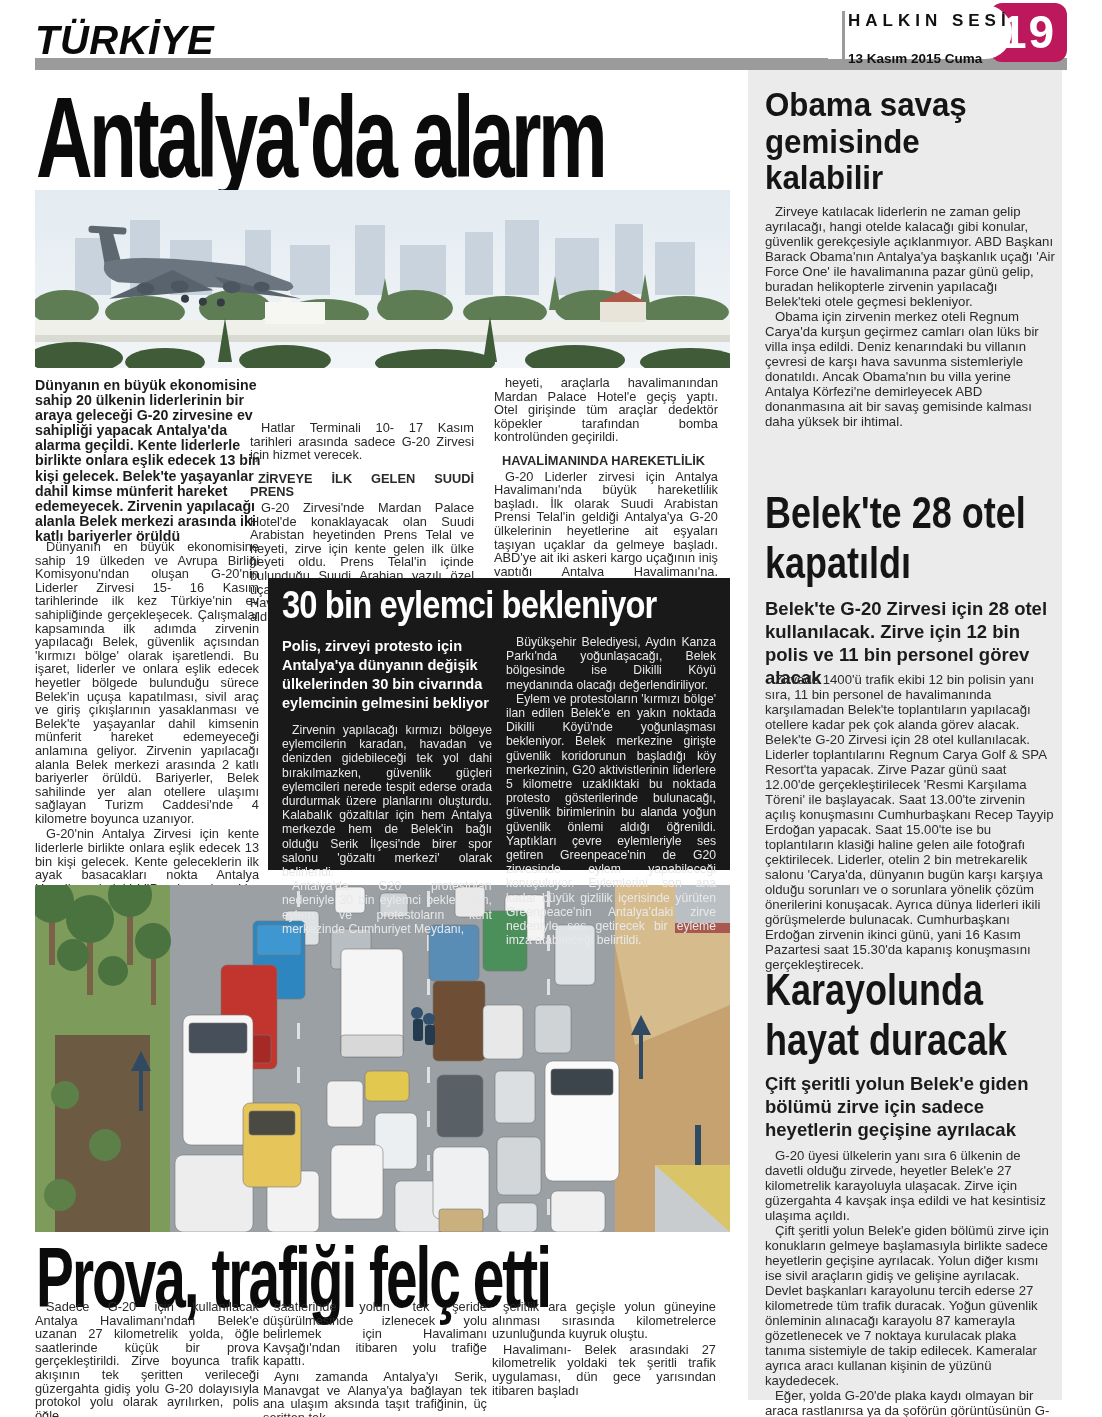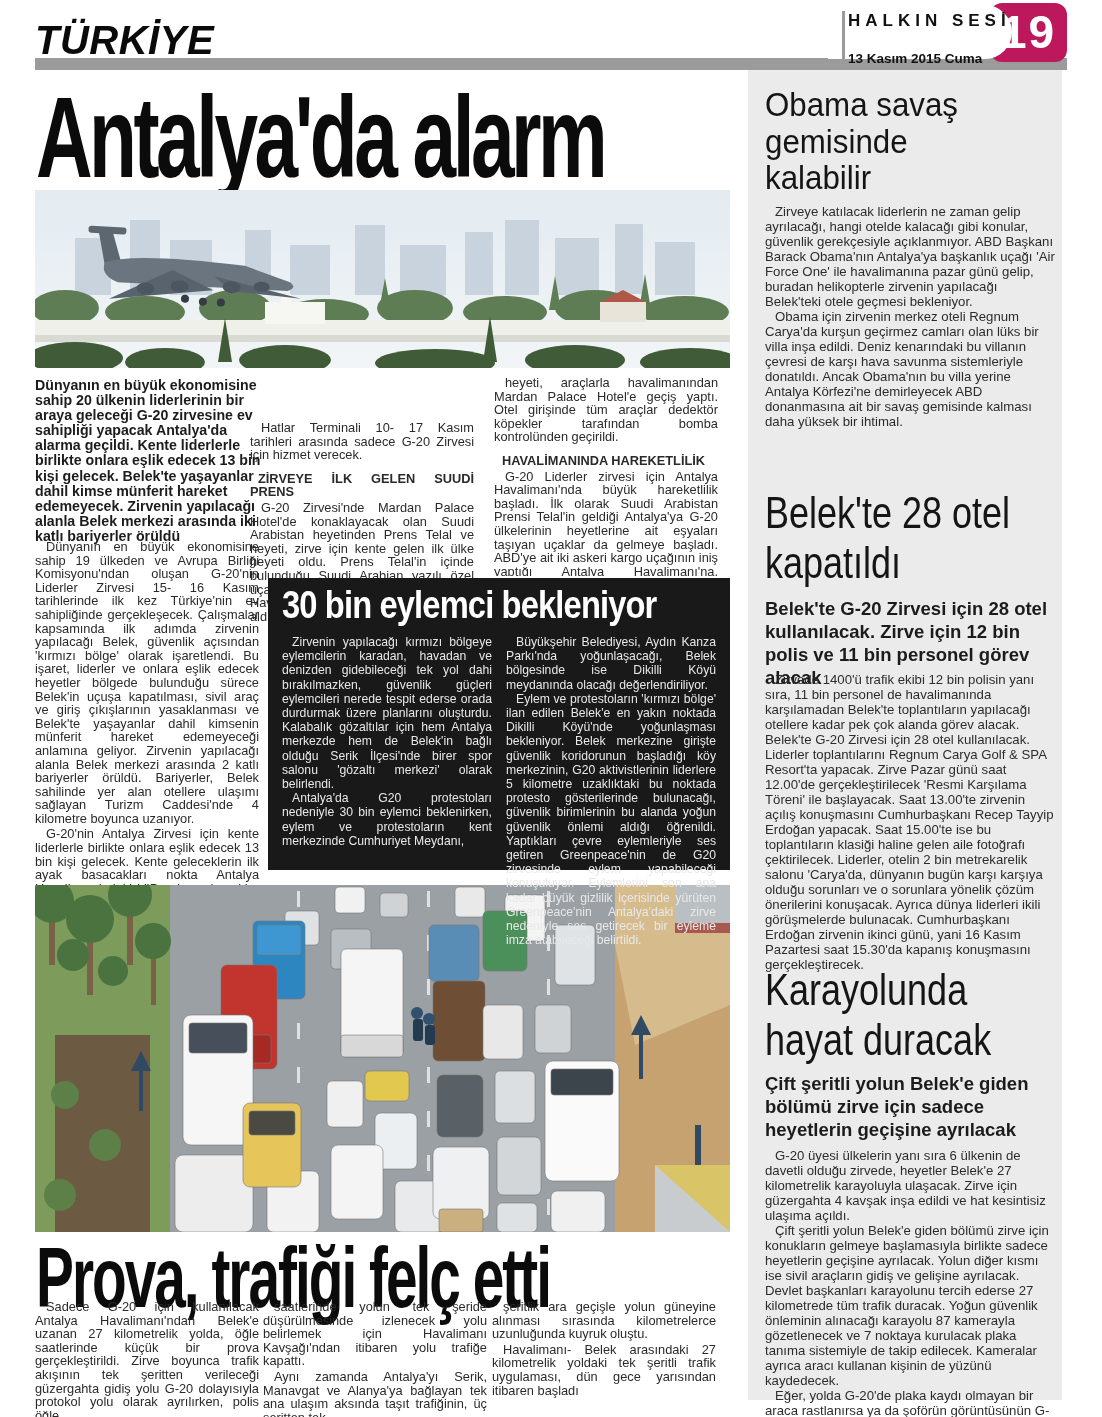--- a/index.html
+++ b/index.html
@@ -41,21 +41,21 @@
   
   #plane-photo{left:35px;top:190px;width:695px;height:178px;}
   #traffic-photo{left:35px;top:885px;width:695px;height:347px;}
   
   #prova-col1{left:35px;top:1300px;}
   #prova-col2{left:263px;top:1300px;}
   #prova-col3{left:492px;top:1300px;}
   
   #sidebar{left:748px;top:70px;width:314px;height:1330px;background:#ebebeb;z-index:0;}
   .side-block{position:absolute;left:17px;width:292px;}
-  .side-head{font-weight:normal;color:#151515;line-height:1.08;}
+  .side-head{font-weight:bold;color:#151515;line-height:1.08;}
   .side-head .ln{white-space:nowrap;transform-origin:left top;display:block;transform:scaleX(.84);}
   #obama-head{top:16px;}  #obama-head .ln{font-size:34px;transform:scaleX(.92);}
   #obama-body{top:134px;}
   .side-body{font-size:13.2px;line-height:15px;color:#2c2c2c;text-align:left;}
   .side-body p{margin:0;text-indent:10px;}
   #belek-head{top:418px;} #belek-head .ln{font-size:45px;transform:scaleX(.80);line-height:1.12;}
   .side-sub{font-weight:bold;font-size:18.5px;line-height:23px;color:#1b1b1b;}
   #belek-sub{top:527px;}
   #belek-body{top:602px;}
   #kara-head{top:895px;} #kara-head .ln{font-size:45px;transform:scaleX(.80);line-height:1.12;}
@@ -165,20 +165,21 @@
     <p class="subhd">HAVALİMANINDA HAREKETLİLİK</p>
     <p>G-20 Liderler zirvesi için Antalya Havalimanı'nda büyük hareketlilik başladı. İlk olarak Suudi Arabistan Prensi Telal'in geldiği Antalya'ya G-20 ülkelerinin heyetlerine ait eşyaları taşıyan uçaklar da gelmeye başladı. ABD'ye ait iki askeri kargo uçağının iniş yaptığı Antalya Havalimanı'na, Rusya'ya ait de bir askeri kargo uçağı iniş yaptı.</p>
   </div>
 
   <div class="abs" id="eylemci-box">
     <div id="box-title">
       <span class="huge">30 bin eylemci bekleniyor</span>
     </div>
     <div id="box-cols">
       <div class="box-col">
+        <p id="box-intro">Polis, zirveyi protesto için Antalya'ya dünyanın değişik ülkelerinden 30 bin civarında eylemcinin gelmesini bekliyor</p>
         <p>Zirvenin yapılacağı kırmızı bölgeye eylemcilerin karadan, havadan ve denizden gidebileceği tek yol dahi bırakılmazken, güvenlik güçleri eylemcileri nerede tespit ederse orada durdurmak üzere planlarını oluşturdu. Kalabalık gözaltılar için hem Antalya merkezde hem de Belek'in bağlı olduğu Serik İlçesi'nde birer spor salonu 'gözaltı merkezi' olarak belirlendi.</p>
         <p>Antalya'da G20 protestoları nedeniyle 30 bin eylemci beklenirken, eylem ve protestoların kent merkezinde Cumhuriyet Meydanı,</p>
       </div>
       <div class="box-col">
         <p>Büyükşehir Belediyesi, Aydın Kanza Parkı'nda yoğunlaşacağı, Belek bölgesinde ise Dikilli Köyü meydanında olacağı değerlendiriliyor.</p>
         <p>Eylem ve protestoların 'kırmızı bölge' ilan edilen Belek'e en yakın noktada Dikilli Köyü'nde yoğunlaşması bekleniyor. Belek merkezine girişte güvenlik koridorunun başladığı köy merkezinin, G20 aktivistlerinin liderlere 5 kilometre uzaklıktaki bu noktada protesto gösterilerinde bulunacağı, güvenlik birimlerinin bu alanda yoğun güvenlik önlemi aldığı öğrenildi. Yaptıkları çevre eylemleriyle ses getiren Greenpeace'nin de G20 zirvesinde eylem yapabileceği konuşuluyor. Eylemlerini son ana kadar büyük gizlilik içerisinde yürüten Greenpeace'nin Antalya'daki zirve nedeniyle ses getirecek bir eyleme imza atabileceği belirtildi.</p>
       </div>
     </div>
   </div>
 

